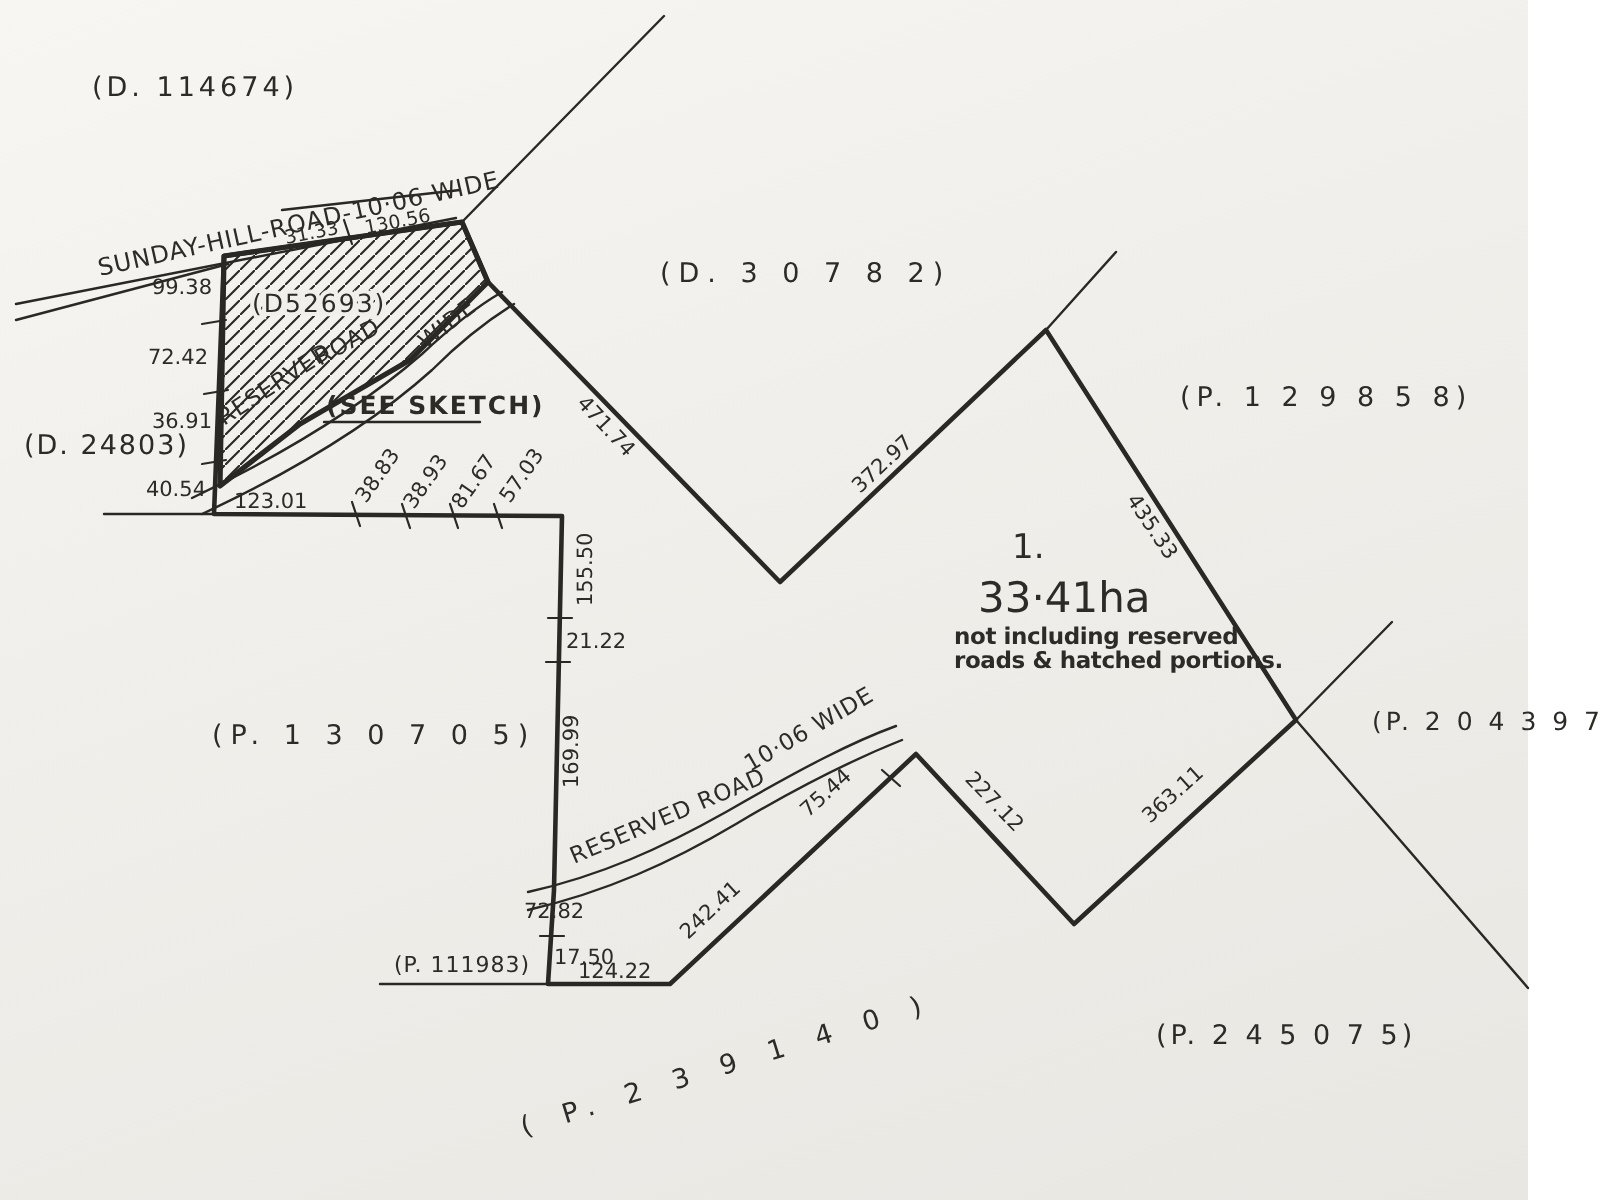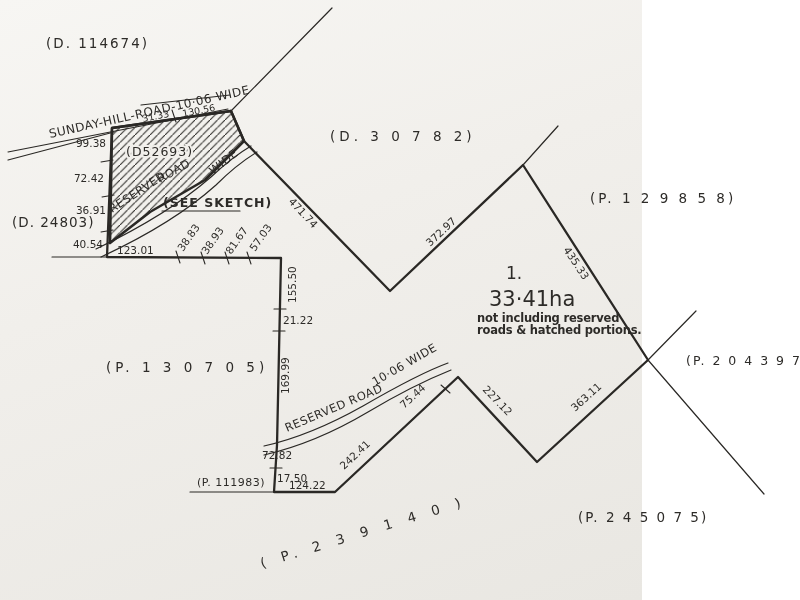--- a/index.html
+++ b/index.html
@@ -1,18 +1,18 @@
 <!DOCTYPE html>
 <html><head>
 <meta charset="utf-8">
 <style>
   html,body { margin:0; padding:0; }
   body { width:800px; height:600px; overflow:hidden; }
   #paper {
-    width:642px; height:600px; position:relative;
+    width:764px; height:600px; position:relative;
     background: linear-gradient(160deg,#f7f6f3 0%,#f1efeb 40%,#e9e7e2 100%);
   }
   svg { position:absolute; inset:0; }
   text {
     font-family:"DejaVu Sans", sans-serif;
     fill:#2d2b28;
   }
   .m       { font-size:10.5px; }
   .parcel  { font-size:13.5px; letter-spacing:2px; }
   .parcel-sm { font-size:11px; letter-spacing:0.5px; }

